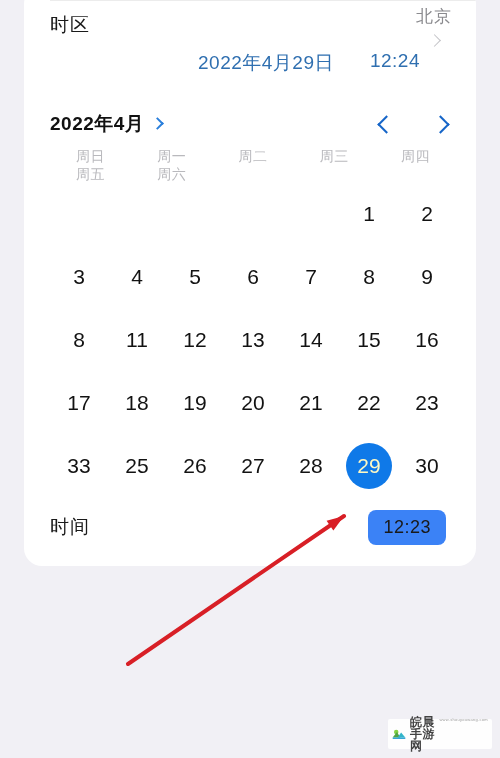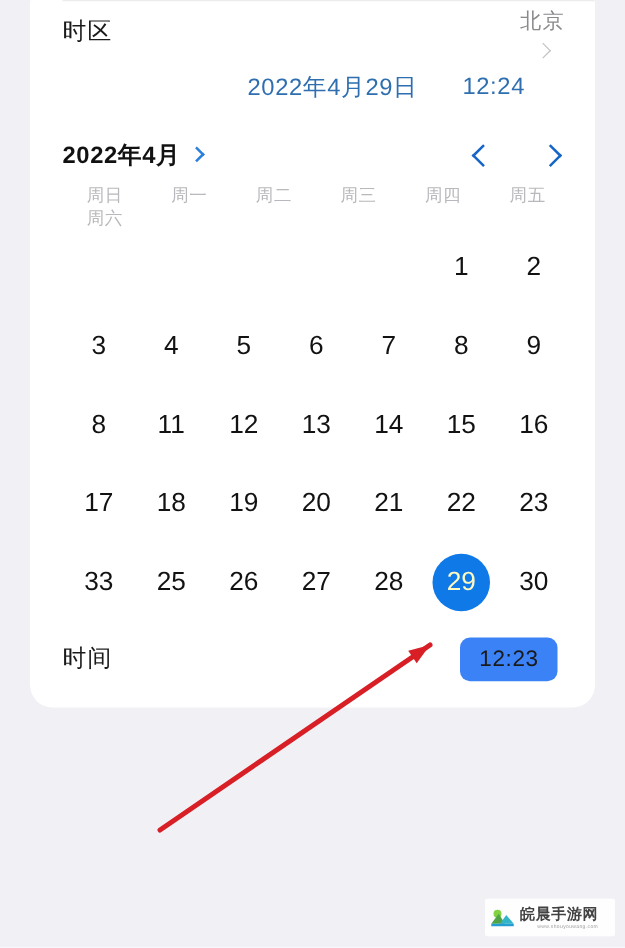--- a/index.html
+++ b/index.html
@@ -76,21 +76,21 @@
   }
 
   
   .dt-row {
     position: absolute;
     left: 0;
     top: 64px;
     width: 420px;
     height: 40px;
     display: flex;
-    align-items: center;
+    align-items: flex-start;
     padding: 0 24px 0 26px;
   }
   .dt-date {
     margin-left: 148px;
     font-size: 19px;
     color: #2f6fb0;
     letter-spacing: 0.5px;
   }
   .dt-time {
     margin-left: auto;
@@ -156,21 +156,21 @@
     margin-right: 4px;
   }
 
   
   .weekdays {
     position: absolute;
     left: 26px;
     top: 162px;
     width: 406px;
     display: grid;
-    grid-template-columns: repeat(6, 1fr);
+    grid-template-columns: repeat(5, 1fr);
   }
   .weekday {
     text-align: center;
     font-size: 14px;
     color: #b9b9bd;
     letter-spacing: 0.5px;
   }
 
   
   .daygrid {
@@ -251,23 +251,22 @@
     background: #ffffff;
     border-radius: 2px;
     display: flex;
     align-items: center;
     gap: 4px;
     padding: 0 4px;
     opacity: 0.96;
   }
   .wm-text {
     display: flex;
-    flex-direction: column;
+    flex-direction: row;
     line-height: 1;
-    text-align: right;
   }
   .wm-name {
     font-size: 12px;
     font-weight: bold;
     color: #3b3b3b;
     letter-spacing: 0.5px;
   }
   .wm-sub {
     font-size: 4px;
     color: #9a9a9a;

